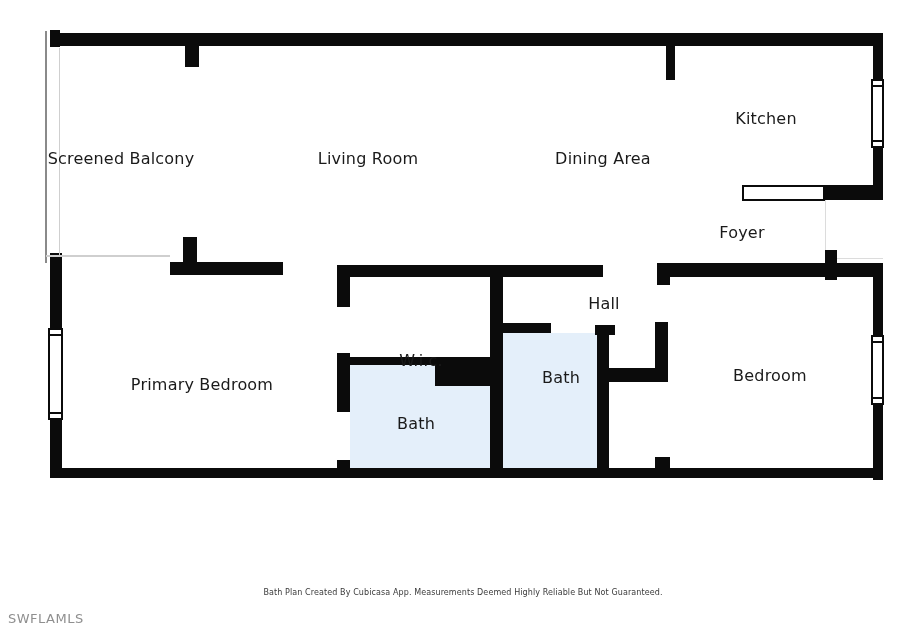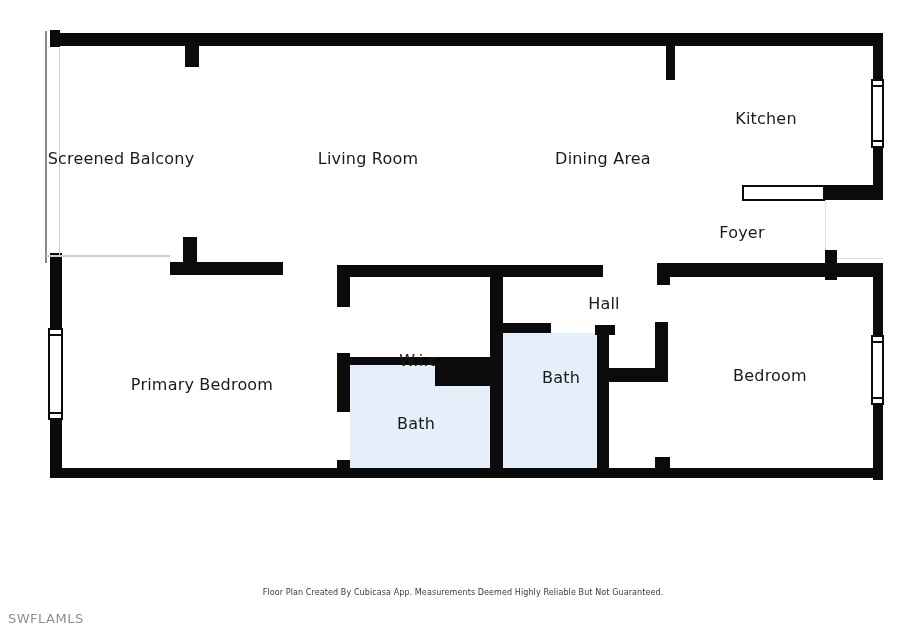--- a/index.html
+++ b/index.html
@@ -109,16 +109,16 @@
   <div class="room-label" style="left:603px;top:158px;">Dining Area</div>
   <div class="room-label" style="left:766px;top:118px;">Kitchen</div>
   <div class="room-label" style="left:742px;top:232px;">Foyer</div>
   <div class="room-label" style="left:604px;top:303px;">Hall</div>
   <div class="room-label" style="left:421px;top:319px;margin-top:41px;">W.i.c.</div>
   <div class="room-label" style="left:202px;top:384px;">Primary Bedroom</div>
   <div class="room-label" style="left:416px;top:423px;">Bath</div>
   <div class="room-label" style="left:561px;top:377px;">Bath</div>
   <div class="room-label" style="left:770px;top:375px;">Bedroom</div>
 
-  <div class="disclaimer">Floor Plan Created By Cubicasa App. Measurements Deemed Highly Reliable But Not Guaranteed.</div>
+  <div class="disclaimer">Bath Plan Created By Cubicasa App. Measurements Deemed Highly Reliable But Not Guaranteed.</div>
   <div class="watermark">SWFLAMLS</div>
 
 </div>
 
 </body></html>

